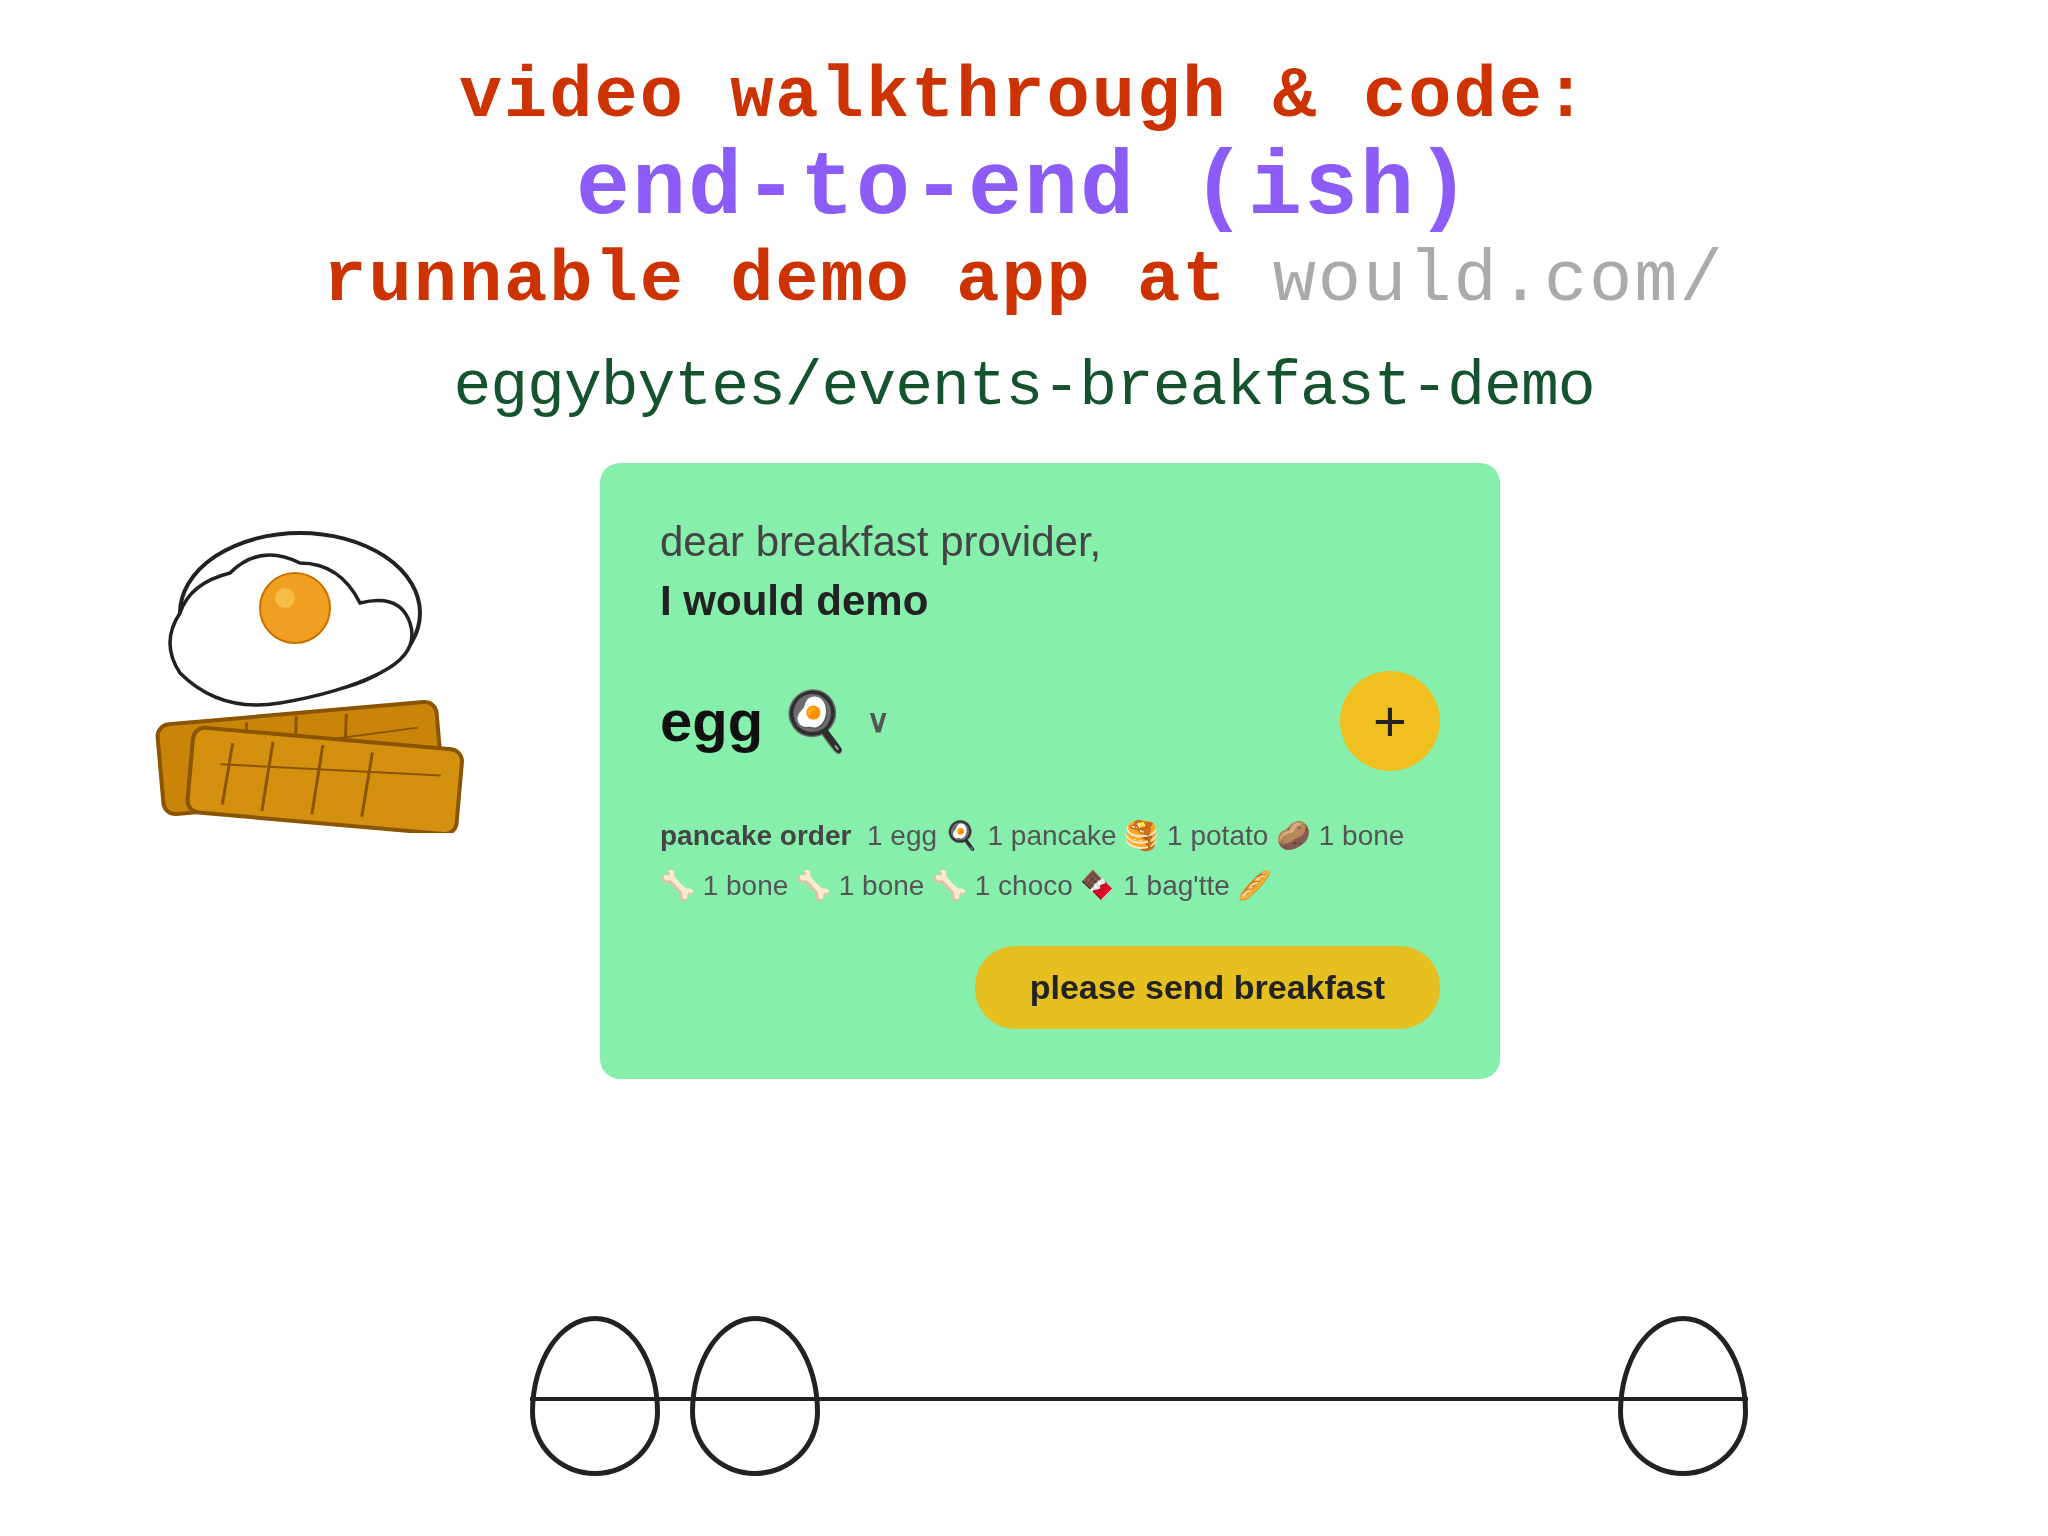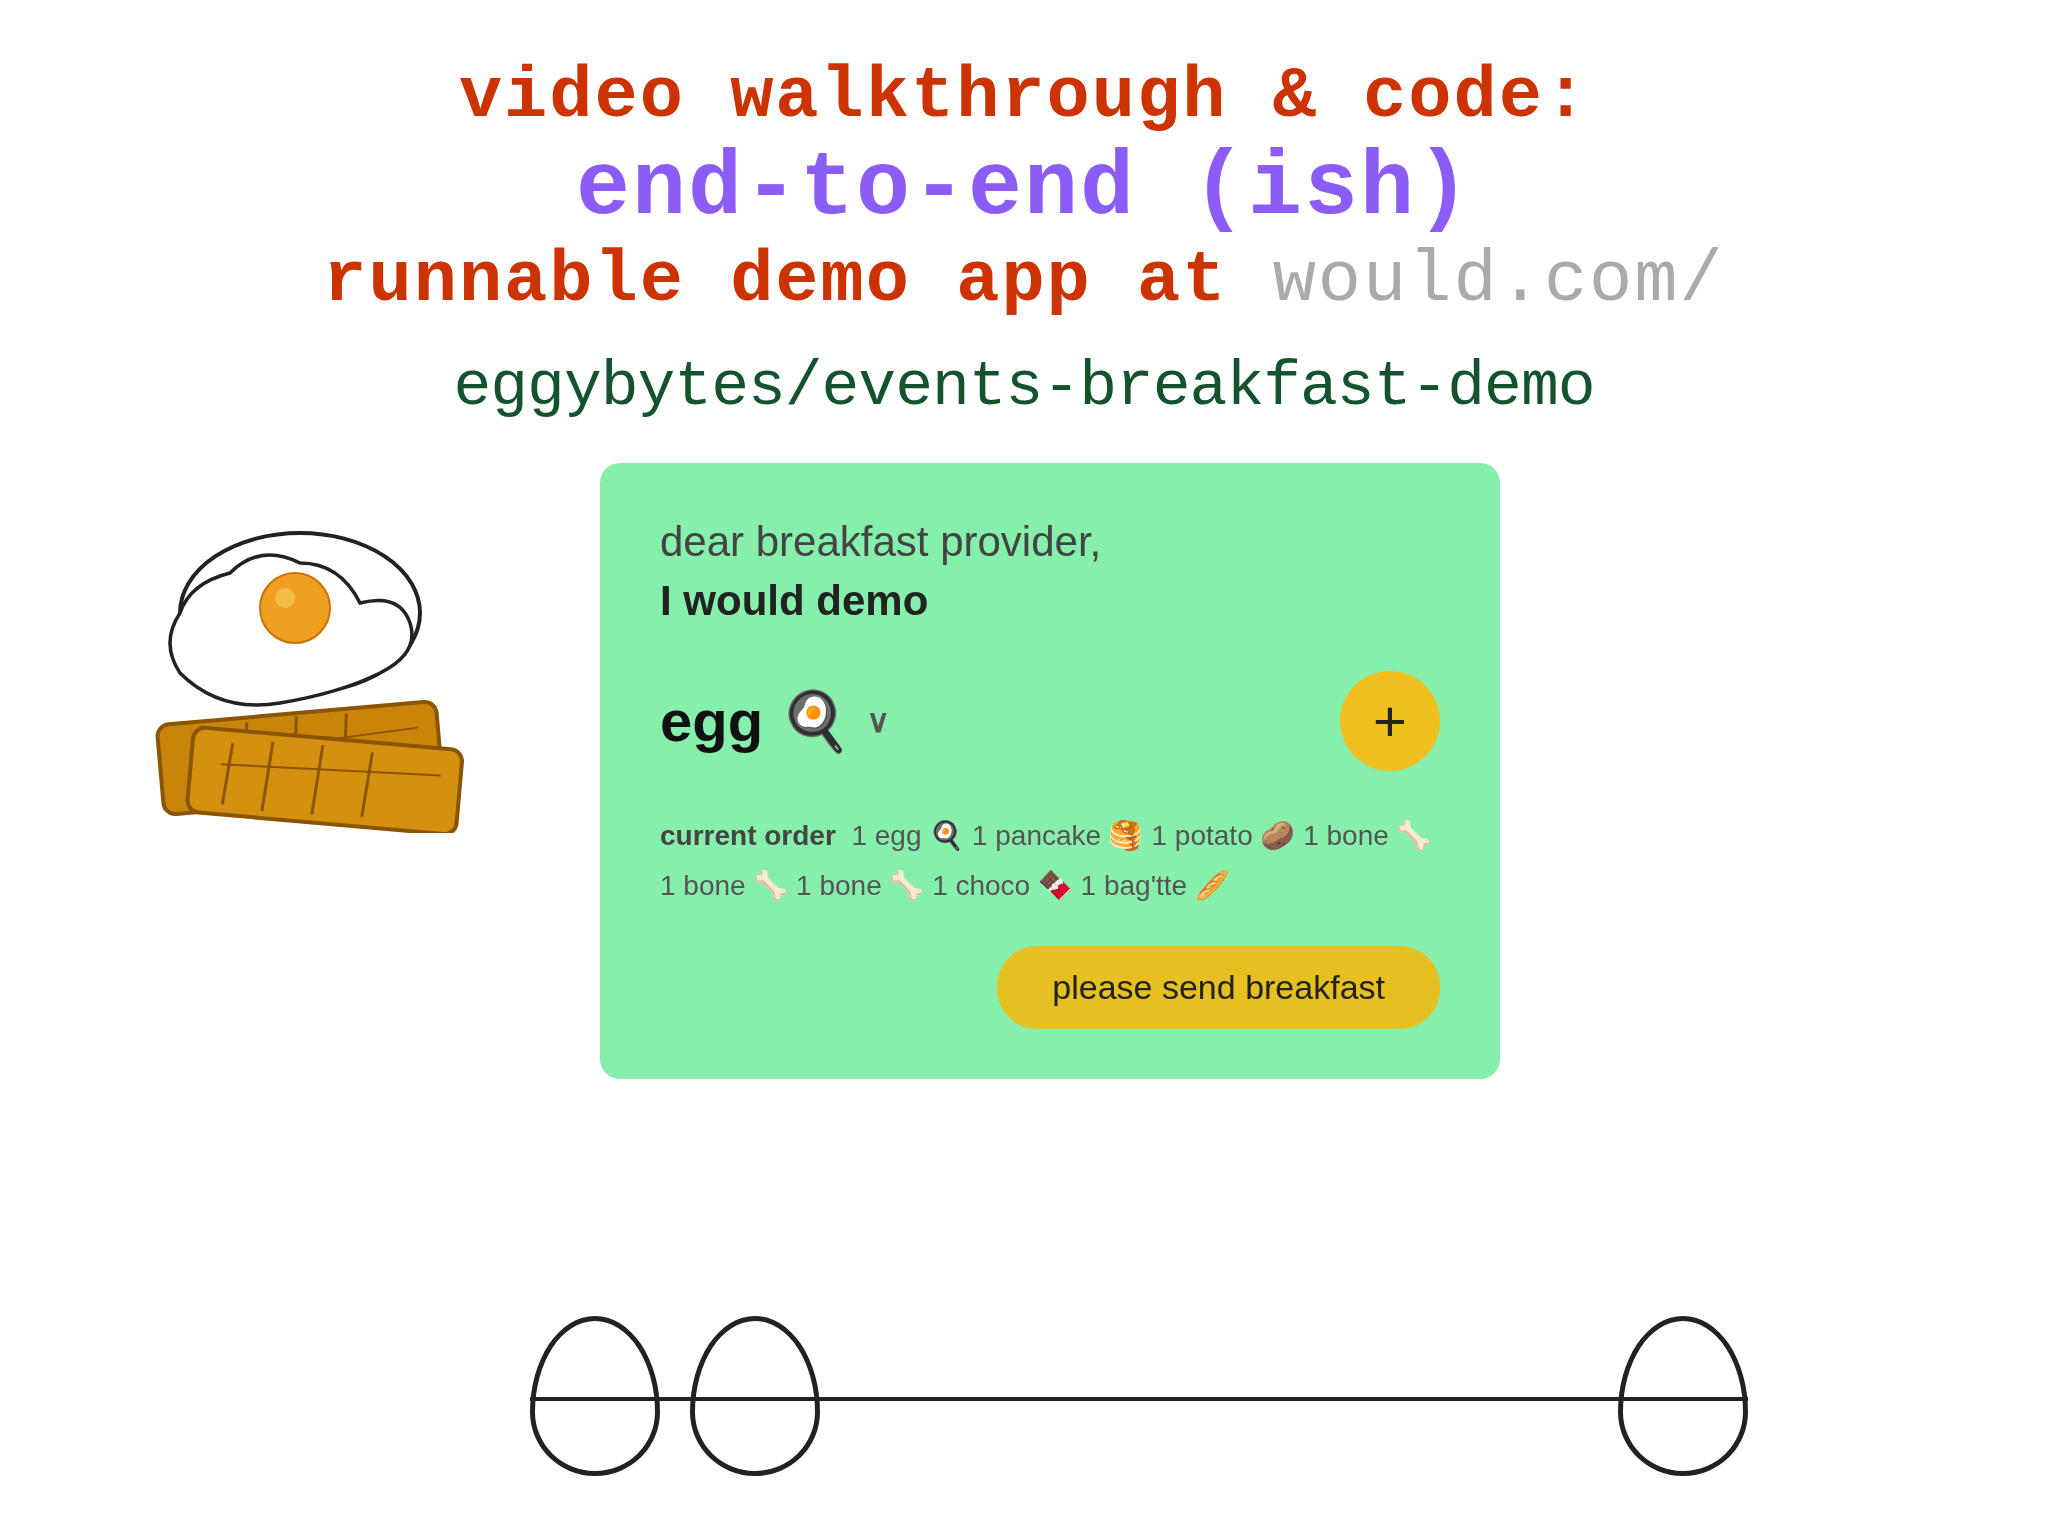--- a/index.html
+++ b/index.html
@@ -151,21 +151,21 @@
       color: #444;
     }
 
     .send-button {
       display: block;
       background: #e6c020;
       border: none;
       border-radius: 40px;
       padding: 22px 55px;
       font-size: 34px;
-      font-weight: normal;
+      font-weight: bold;
       color: #222;
       cursor: pointer;
       margin-top: 35px;
       margin-left: auto;
       margin-right: 0;
     }
 
     
     .bottom-eggs {
       position: absolute;
@@ -243,21 +243,21 @@
 
     <div class="item-selector">
       <div class="item-label">
         <span>egg 🍳</span>
         <span class="dropdown-arrow">∨</span>
       </div>
       <button class="add-button">+</button>
     </div>
 
     <div class="current-order">
-      <span class="label">current order</span>&nbsp;
+      <span class="label">pancake order</span>&nbsp;
       <span>1 egg 🍳 1 pancake 🥞 1 potato 🥔 1 bone 🦴 1 bone 🦴 1 bone 🦴 1 choco 🍫 1 bag'tte 🥖</span>
     </div>
 
     <button class="send-button">please send breakfast</button>
   </div>
 </div>
 
 <div class="bottom-eggs">
   <div style="position:absolute; bottom:30px; left:530px; right:0; display:flex; align-items:center;">
 

